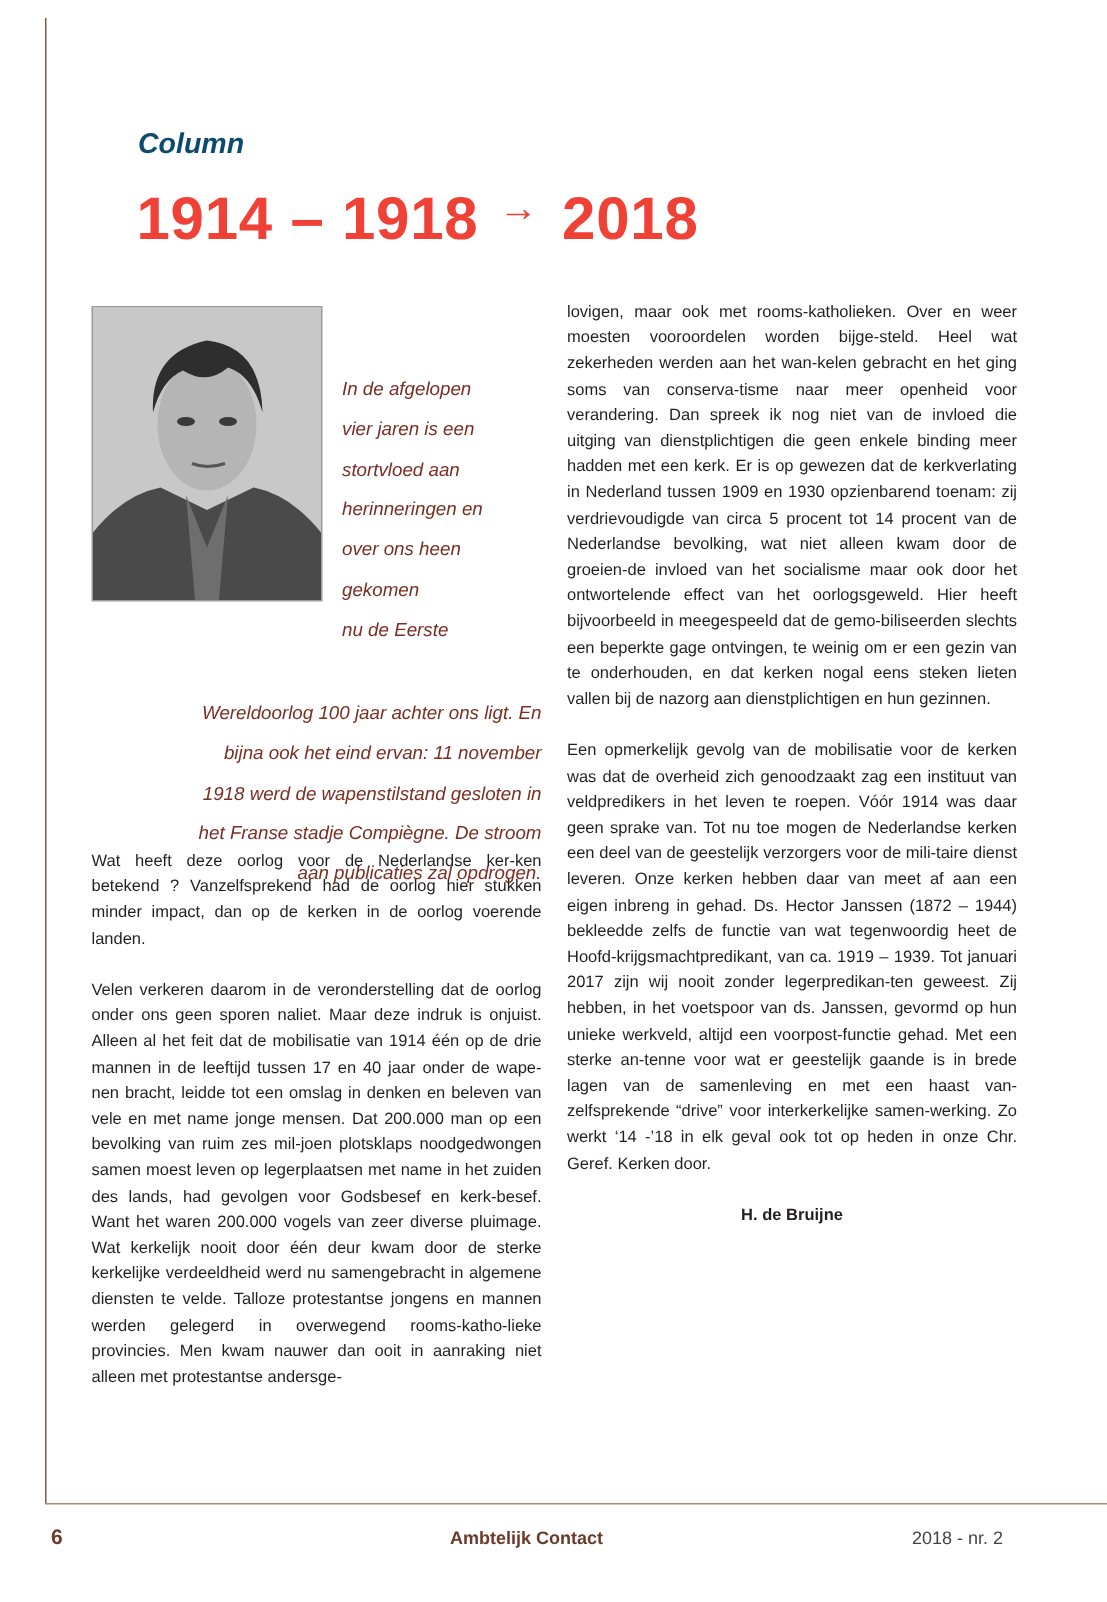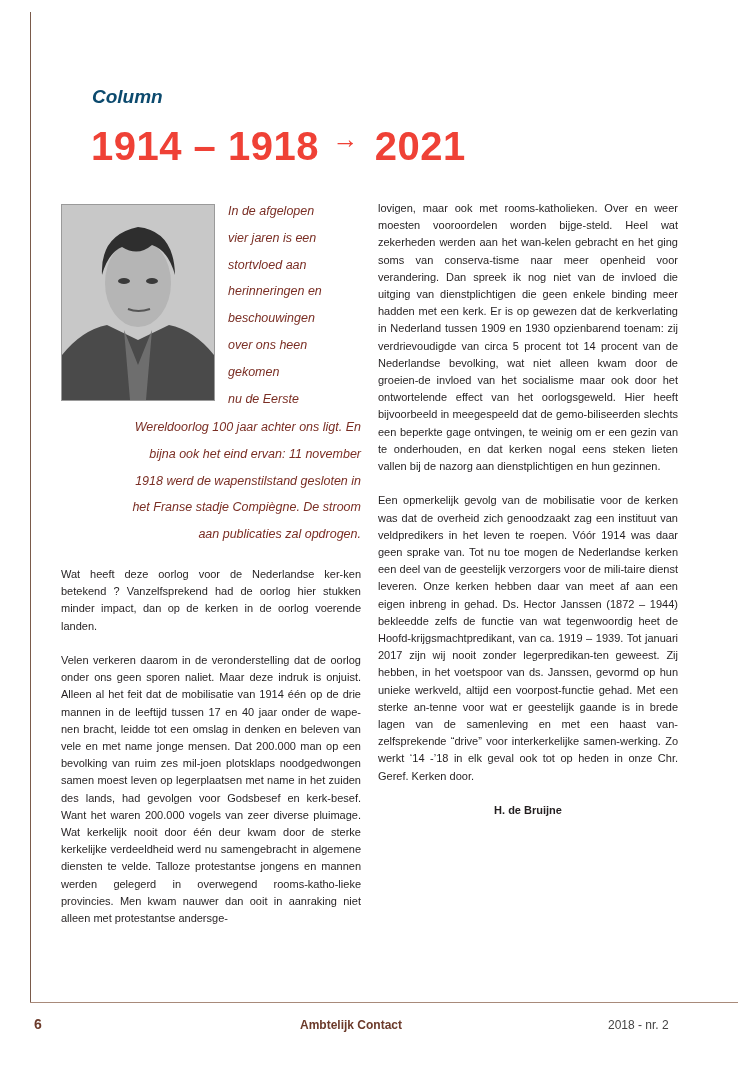--- a/index.html
+++ b/index.html
@@ -3,61 +3,60 @@
 <meta charset="utf-8">
 <style>
   html, body { margin: 0; padding: 0; background: #ffffff; }
   body { width: 738px; height: 1068px; position: relative; overflow: hidden; font-family: "Liberation Sans", "DejaVu Sans", sans-serif; color: #231f20; }
   .vline { position: absolute; left: 30px; top: 12px; width: 1px; height: 990px; background: #7a5a4a; }
   .hline { position: absolute; left: 30px; top: 1002px; width: 708px; height: 1px; background: #a88a7a; }
   .kicker { position: absolute; left: 92px; top: 86px; font-size: 19px; font-weight: bold; font-style: italic; color: #0c4a6e; }
   .title { position: absolute; left: 91px; top: 122px; font-size: 40px; font-weight: bold; color: #ef4136; letter-spacing: 0.5px; white-space: nowrap; line-height: 48px; }
   .title .arrow { font-weight: normal; font-size: 26px; position: relative; top: -12px; margin: 0 4px 0 2px; }
   .photo { position: absolute; left: 61px; top: 204px; width: 152px; height: 195px; border: 1px solid #9a9a9a; background: linear-gradient(180deg, #cfcfcf 0%, #c4c4c4 40%, #8a8a8a 100%); overflow: hidden; }
-  .intro { position: absolute; color: #7a2e24; font-style: italic; font-size: 12.5px; line-height: 26.8px; }
+  .intro { position: absolute; color: #7a2e24; font-style: italic; font-size: 12.5px; line-height: 26.8px; margin-top: 48px; }
   .intro-narrow { left: 228px; top: 198px; width: 130px; }
   .intro-wide { left: 91px; top: 414px; width: 270px; text-align: right; }
   .col { position: absolute; font-size: 11px; line-height: 17.2px; text-align: justify; color: #231f20; }
   .col p { margin: 0 0 17.2px 0; }
   .col-left { left: 61px; top: 566px; width: 300px; }
   .col-right { left: 378px; top: 200px; width: 300px; }
   .author { text-align: center; font-weight: bold; margin-top: 0; }
   .footer { position: absolute; top: 1018px; font-size: 12px; }
   .page-num { left: 34px; font-weight: bold; color: #6b3a2a; font-size: 14px; top: 1016px; }
   .pub { left: 300px; font-weight: bold; color: #6b3a2a; }
   .issue { left: 608px; color: #444; }
 </style>
 </head>
 <body>
 
 <div class="vline"></div>
 <div class="hline"></div>
 
 <div class="kicker">Column</div>
-<div class="title"><span>1914 – 1918</span> <span class="arrow">→</span> <span>2021</span></div>
+<div class="title"><span>1914 – 1918</span> <span class="arrow">→</span> <span>2018</span></div>
 
 <div class="photo">
   <svg width="152" height="195" viewBox="0 0 152 195">
     <rect width="152" height="195" fill="#c8c8c8"></rect>
     <path d="M0 150 Q20 125 45 120 L76 135 L107 120 Q132 125 152 150 L152 195 L0 195 Z" fill="#4a4a4a"></path>
     <path d="M62 125 L76 160 L90 125 L84 195 L68 195 Z" fill="#6e6e6e"></path>
     <ellipse cx="76" cy="78" rx="33" ry="44" fill="#b5b5b5"></ellipse>
     <path d="M40 70 Q38 30 76 22 Q112 26 113 70 Q106 45 90 40 Q76 52 60 42 Q46 48 40 70 Z" fill="#2e2e2e"></path>
     <ellipse cx="62" cy="76" rx="6" ry="3" fill="#3a3a3a"></ellipse>
     <ellipse cx="90" cy="76" rx="6" ry="3" fill="#3a3a3a"></ellipse>
     <path d="M66 104 Q76 108 88 104" stroke="#555" stroke-width="2" fill="none"></path>
   </svg>
 </div>
 
 <div class="intro intro-narrow">
   <div>In de afgelopen</div>
   <div>vier jaren is een</div>
   <div>stortvloed aan</div>
   <div>herinneringen en</div>
-  <div>beschouwingen</div>
   <div>over ons heen</div>
   <div>gekomen</div>
   <div>nu de Eerste</div>
 </div>
 <div class="intro intro-wide">
   <div>Wereldoorlog 100 jaar achter ons ligt. En</div>
   <div>bijna ook het eind ervan: 11 november</div>
   <div>1918 werd de wapenstilstand gesloten in</div>
   <div>het Franse stadje Compiègne. De stroom</div>
   <div>aan publicaties zal opdrogen.</div>

